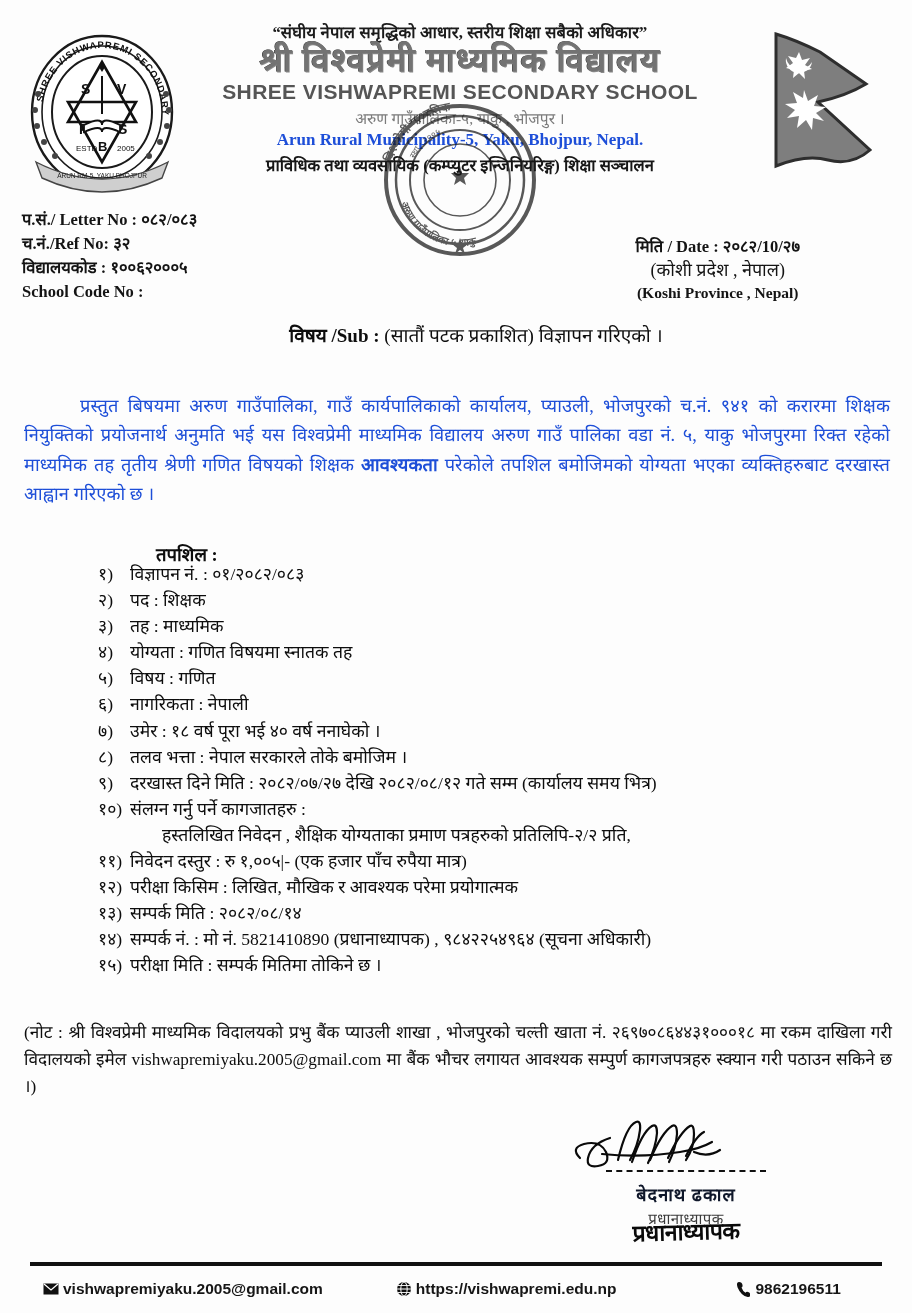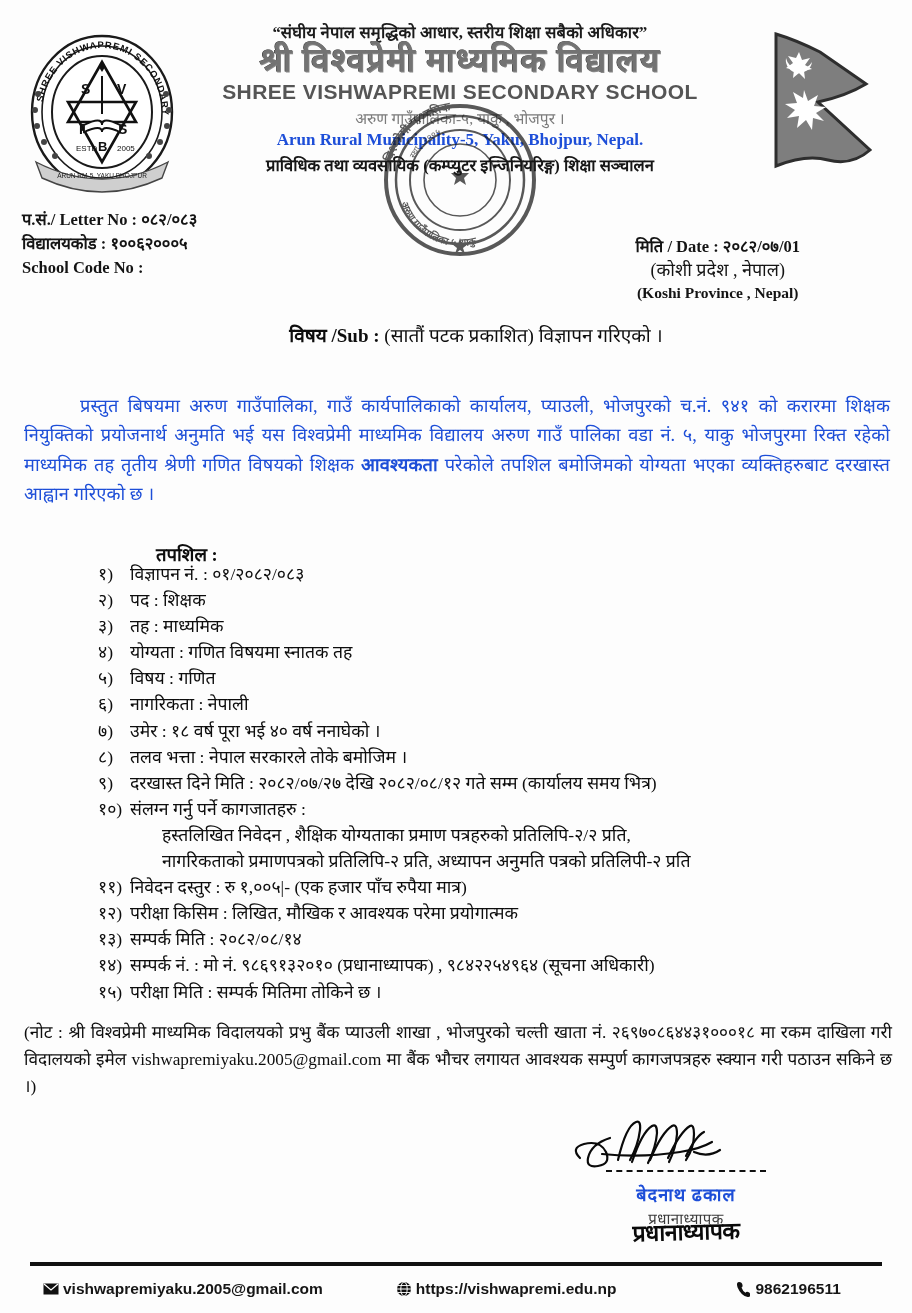--- a/index.html
+++ b/index.html
@@ -232,21 +232,21 @@
     width: 160px;
     margin: 0 auto;
     position: relative;
     top: -10px;
   }
   .sign-name {
     font-size: 18px;
     font-weight: 600;
     letter-spacing: 1px;
     margin-top: 0px;
-    color: #1d4ed8;
+    color: #0f172a;
   }
   .sign-post {
     font-size: 15px;
     margin-top: 2px;
     color: #3a3a3a;
     letter-spacing: .5px;
   }
   .sign-stamp {
     font-size: 23px;
     font-weight: 700;
@@ -381,30 +381,34 @@
       </svg>
     </div>
   </div>
 
   <div class="refblock">
     <div class="ln">
       <span class="lbl-en">प.सं./ Letter No :</span>
       <span>०८२/०८३</span>
     </div>
     <div class="ln">
+      <span class="lbl-en">च.नं./Ref No:</span>
+      <span>३२</span>
+    </div>
+    <div class="ln">
       <span>विद्यालयकोड :</span>
       <span>१००६२०००५</span>
     </div>
     <div class="ln lbl-en">School Code No :</div>
   </div>
 
   <div class="dateblock">
     <div class="d1">
       <span>मिति / Date :</span>
-      <span>२०८२/०७/01</span>
+      <span>२०८२/10/२७</span>
     </div>
     <div class="d2">(कोशी प्रदेश , नेपाल)</div>
     <div class="d3">(Koshi Province , Nepal)</div>
   </div>
 
   <div class="subject">
     <span class="sub-label">विषय /Sub :</span>
     <span class="sub-text">(सातौं पटक प्रकाशित) विज्ञापन गरिएको ।</span>
   </div>
 
@@ -449,37 +453,36 @@
     <div class="li">
       <span class="num">९)</span>
       <span class="txt">दरखास्त दिने मिति : २०८२/०७/२७ देखि २०८२/०८/१२ गते सम्म (कार्यालय समय भित्र)</span>
     </div>
     <div class="li">
       <span class="num">१०)</span>
       <span class="txt">संलग्न गर्नु पर्ने कागजातहरु :</span>
     </div>
 
     <div class="sub-line">हस्तलिखित निवेदन , शैक्षिक योग्यताका प्रमाण पत्रहरुको प्रतिलिपि-२/२ प्रति,</div>
-    <div class="sub-line">नागरिकताको प्रमाणपत्रको प्रतिलिपि-२ प्रति, अध्यापन अनुमति पत्रको प्रतिलिपी-२ प्रति</div>
 
     <div class="li">
       <span class="num">११)</span>
       <span class="txt">निवेदन दस्तुर : रु १,००५|- (एक हजार पाँच रुपैया मात्र)</span>
     </div>
     <div class="li">
       <span class="num">१२)</span>
       <span class="txt">परीक्षा किसिम : लिखित, मौखिक र आवश्यक परेमा प्रयोगात्मक</span>
     </div>
     <div class="li">
       <span class="num">१३)</span>
       <span class="txt">सम्पर्क मिति : २०८२/०८/१४</span>
     </div>
     <div class="li">
       <span class="num">१४)</span>
-      <span class="txt">सम्पर्क नं. : मो नं. ९८६९१३२०१० (प्रधानाध्यापक) , ९८४२२५४९६४ (सूचना अधिकारी)</span>
+      <span class="txt">सम्पर्क नं. : मो नं. 5821410890 (प्रधानाध्यापक) , ९८४२२५४९६४ (सूचना अधिकारी)</span>
     </div>
     <div class="li">
       <span class="num">१५)</span>
       <span class="txt">परीक्षा मिति : सम्पर्क मितिमा तोकिने छ ।</span>
     </div>
   </div>
 
   <div class="note"><span>(नोट : श्री विश्वप्रेमी माध्यमिक विदालयको प्रभु बैंक प्याउली शाखा , भोजपुरको चल्ती खाता नं. २६९७०८६४४३१०००१८ मा रकम दाखिला गरी विदालयको इमेल </span><span class="mono">vishwapremiyaku.2005@gmail.com</span><span>  मा बैंक भौचर लगायत आवश्यक सम्पुर्ण कागजपत्रहरु स्क्यान गरी पठाउन सकिने छ ।)</span></div>
 
   <div class="sign">

